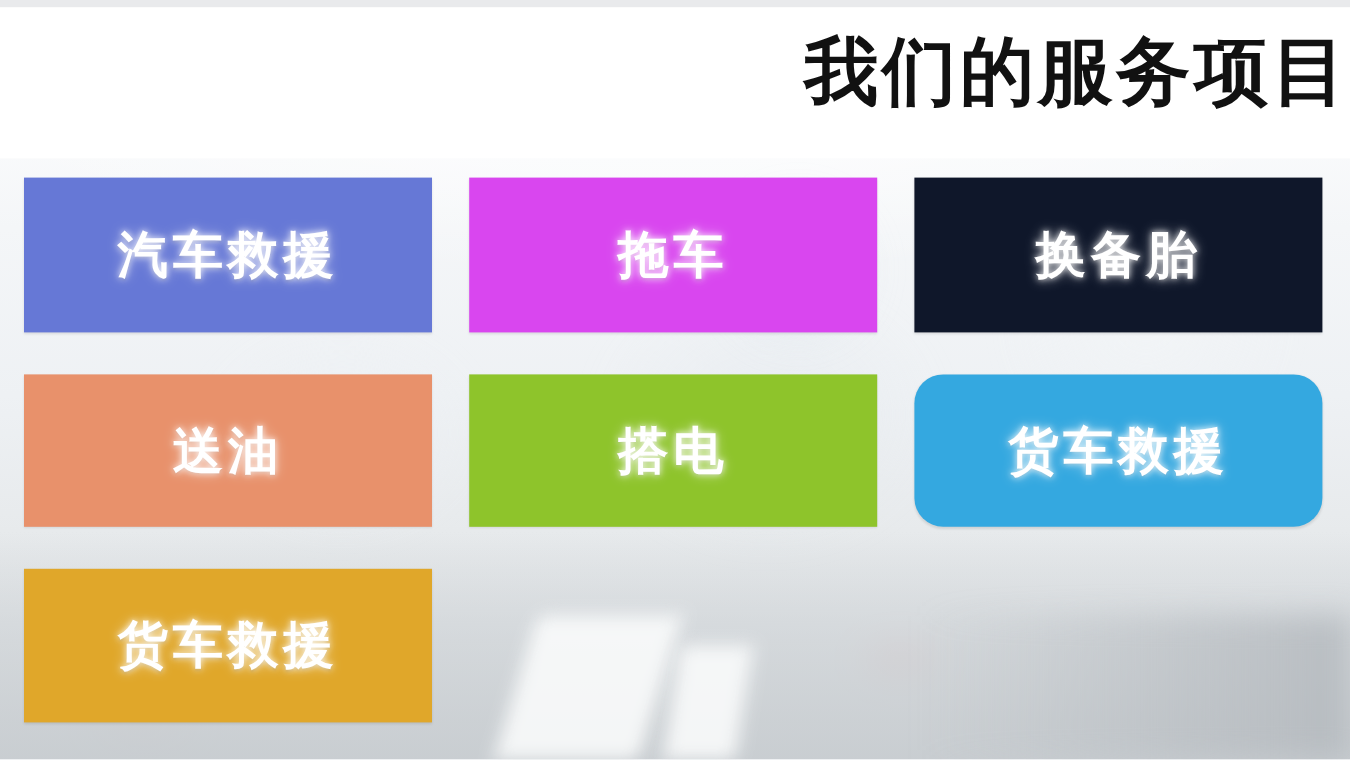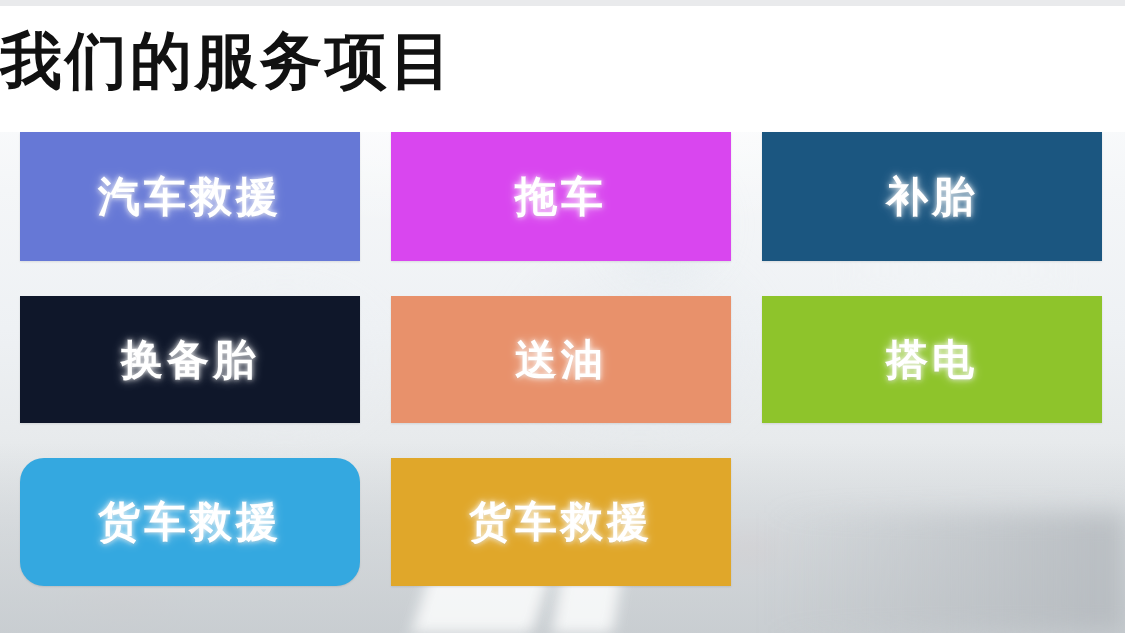--- a/index.html
+++ b/index.html
@@ -104,37 +104,37 @@
   
   .title-band {
     position: absolute;
     left: 0; right: 0; top: 6px;
     height: 126px;
     background: #ffffff;
     z-index: 1;
   }
   .page-title {
     position: absolute;
-    left: 0; right: 12px;
+    left: 0; right: 0;
     top: 22px;
     z-index: 3;
-    text-align: left;
+    text-align: right;
     color: #111111;
     font-size: 62px;
     font-weight: bold;
     letter-spacing: 3px;
     line-height: 1.25;
     white-space: nowrap;
   }
 
   
   .grid {
     position: absolute;
     left: 20px;
-    top: 132px;
+    top: 148px;
     width: 1082px;
     z-index: 3;
     display: grid;
     grid-template-columns: 340px 340px 340px;
     grid-template-rows: 129px 127px 128px;
     column-gap: 31px;
     row-gap: 35px;
   }
   .tile {
     display: flex;
@@ -182,23 +182,20 @@
 
     <div class="tile" style="background: rgb(102, 120, 214);">
       <span class="tile-label">汽车救援</span>
     </div>
 
     <div class="tile" style="background: #d946ef;">
       <span class="tile-label">拖车</span>
     </div>
 
 
-    <div class="tile" style="background: rgb(27, 86, 128);">
-      <span class="tile-label">补胎</span>
-    </div>
 
     <div class="tile" style="background: #0f172a;">
       <span class="tile-label">换备胎</span>
     </div>
 
     <div class="tile" style="background: rgb(232, 145, 107);">
       <span class="tile-label">送油</span>
     </div>
 
     <div class="tile" style="background: rgb(142, 196, 43);">

